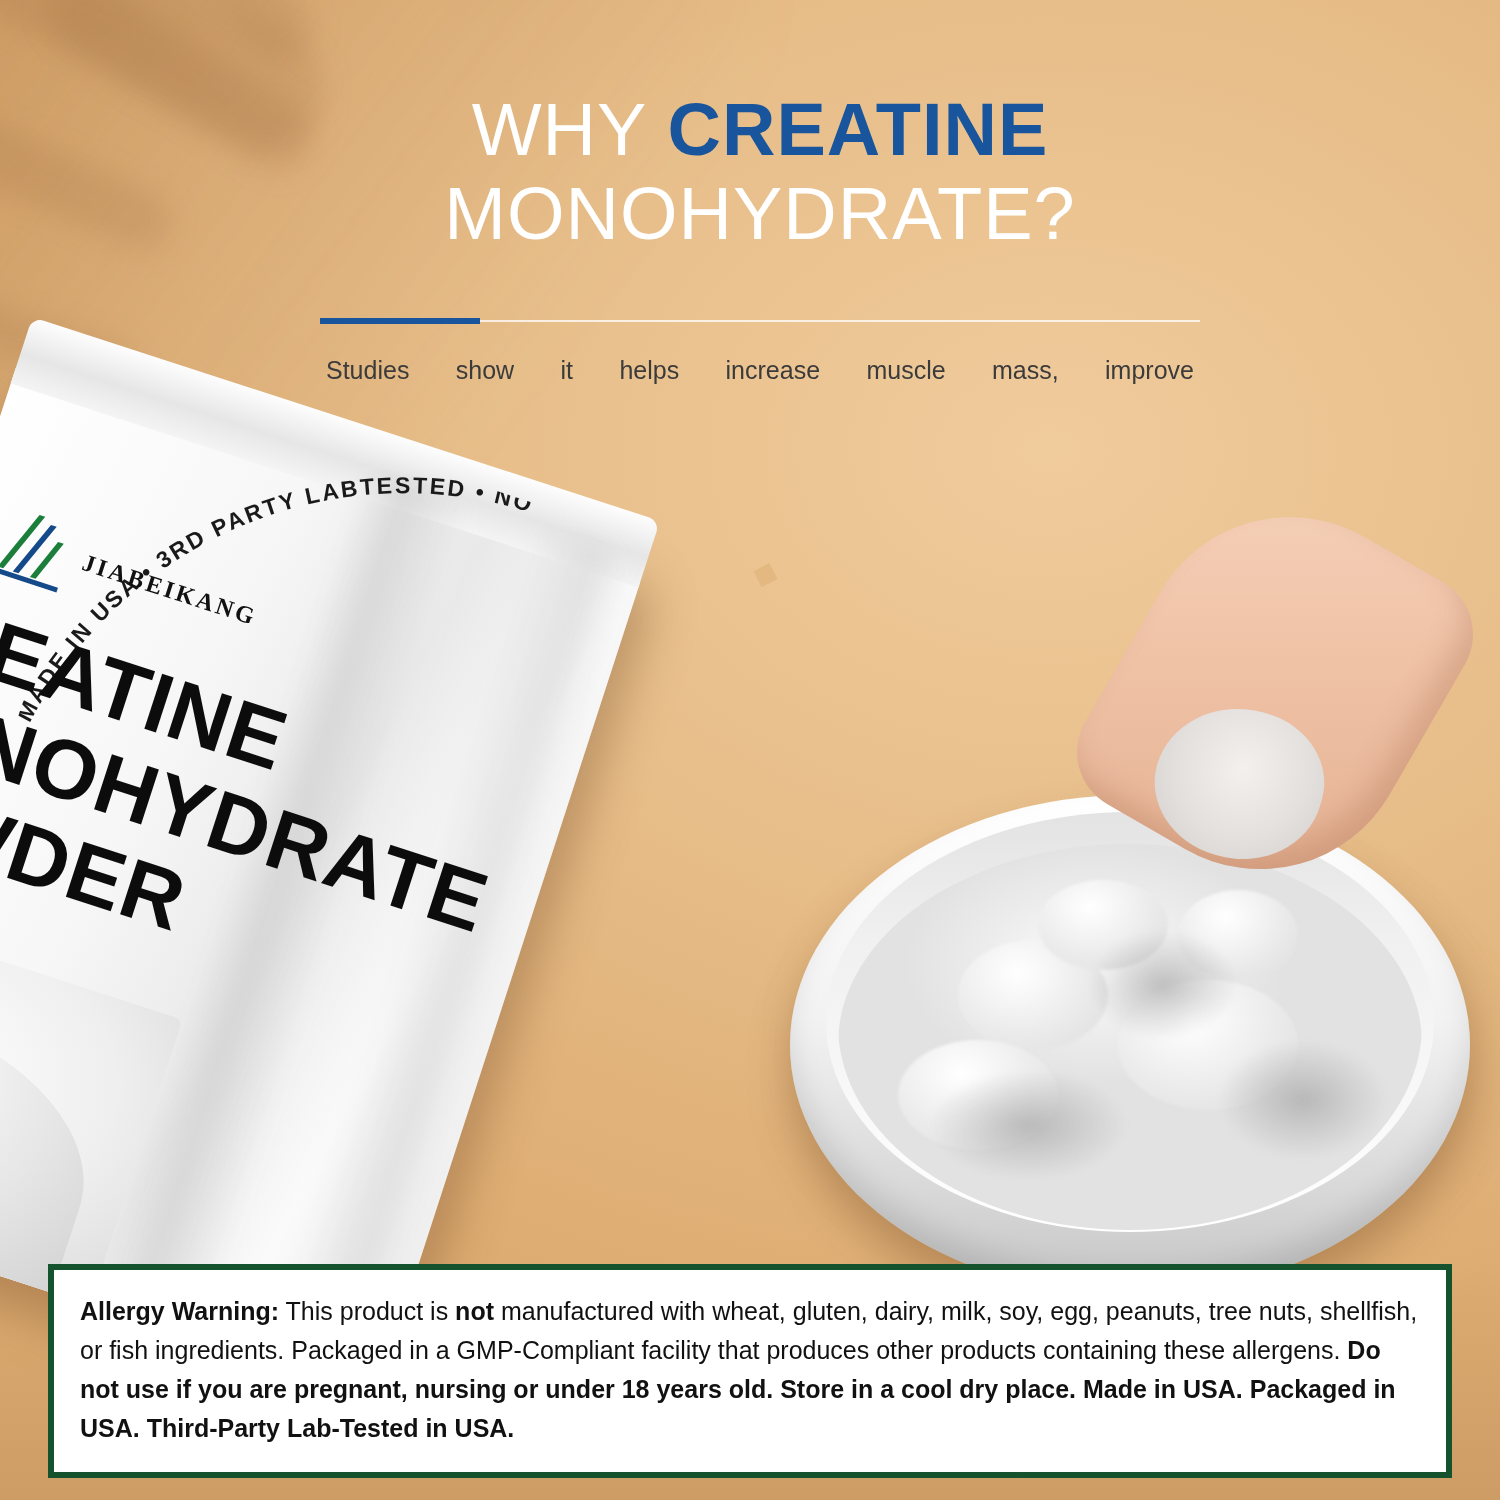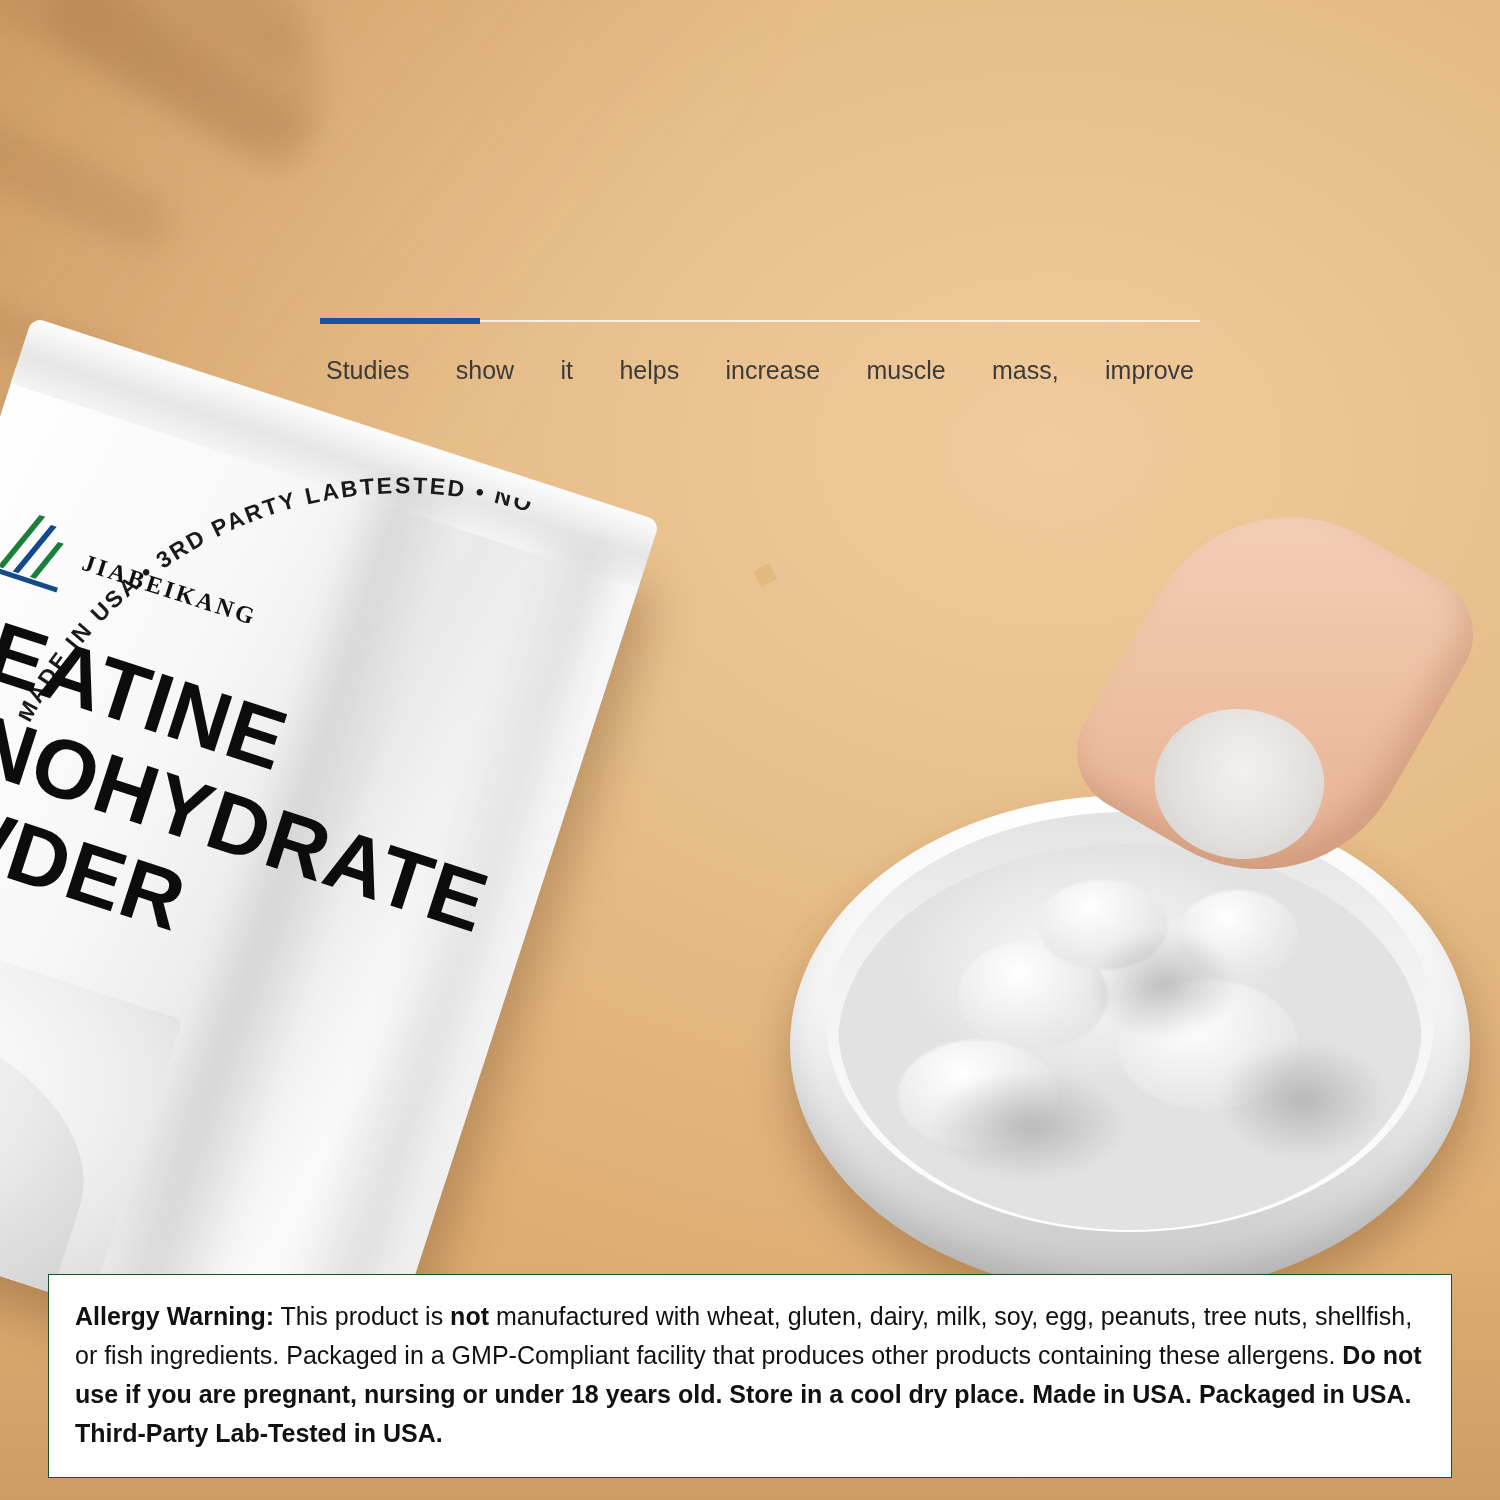--- a/index.html
+++ b/index.html
@@ -337,21 +337,21 @@
     transform: rotate(28deg);
   }
 
   
   .warning-box {
     position: absolute;
     left: 48px;
     bottom: 22px;
     width: 1404px;
     background: #ffffff;
-    border: 1px solid #14532d;
+    border: 6px solid #14532d;
     padding: 22px 26px 24px 26px;
     box-sizing: border-box;
   }
   .warning-text {
     color: #111111;
     font-size: 25px;
     line-height: 39px;
     font-weight: 400;
   }
   .warning-text b { font-weight: 700; }
@@ -363,20 +363,24 @@
 
   <div class="bg-base"></div>
   <div class="bg-shadow-soft"></div>
   <div class="leaf-shadow leaf-1"></div>
   <div class="leaf-shadow leaf-2"></div>
   <div class="leaf-shadow leaf-3"></div>
   <div class="leaf-shadow leaf-4"></div>
   <div class="leaf-shadow leaf-5"></div>
   <div class="bottom-shadow"></div>
 
+  <div class="headline">
+    <div class="headline-l1"><span>WHY </span><span class="accent">CREATINE</span></div>
+    <div class="headline-l2">MONOHYDRATE?</div>
+  </div>
 
   <div class="divider-wrap">
     <div class="divider-line"></div>
     <div class="divider-accent"></div>
   </div>
 
   <div class="subhead">
     <span class="l1">Studies show it helps increase muscle mass, improve</span>
   </div>
 

